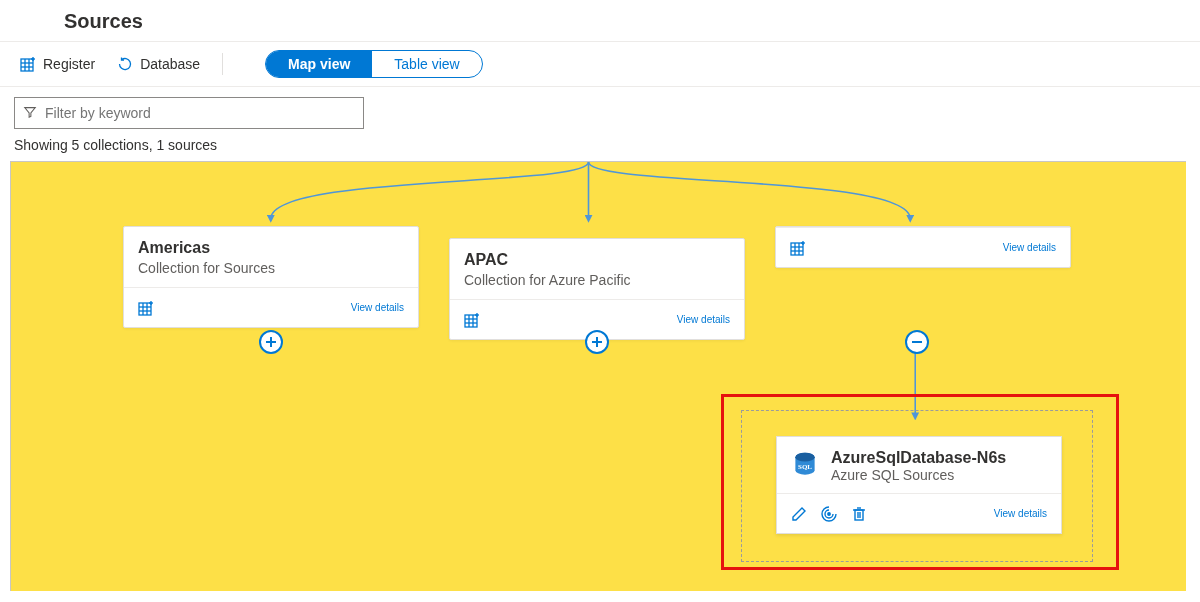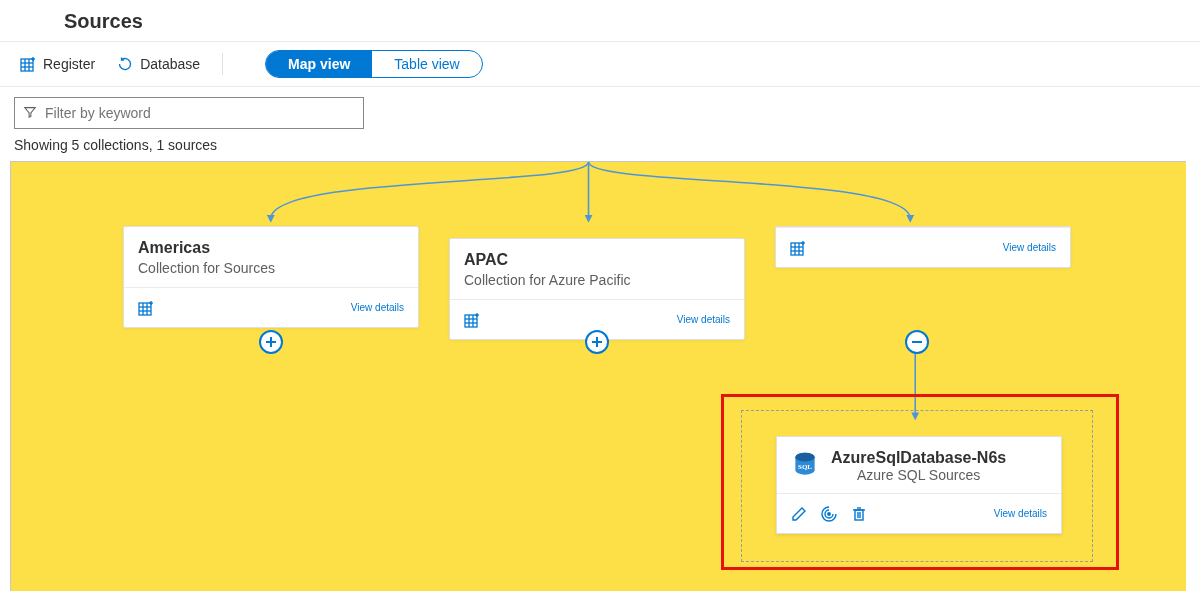--- a/index.html
+++ b/index.html
@@ -166,21 +166,20 @@
     position: absolute;
     background: #fff;
     border: 1px solid #e1dfdd;
     box-shadow: 0 1.6px 3.6px rgba(0,0,0,0.1);
     width: 286px;
   }
   .source-top {
     display: flex; gap: 12px;
     padding: 12px 14px 10px 14px;
     align-items: center;
-    text-align: center;
   }
   .source-title { font-size: 16px; font-weight: 600; }
   .source-sub { font-size: 14px; color: #605e5c; }
 </style>
 </head>
 <body>
 
 <div class="header">
   <h1>Sources</h1>
 </div>

